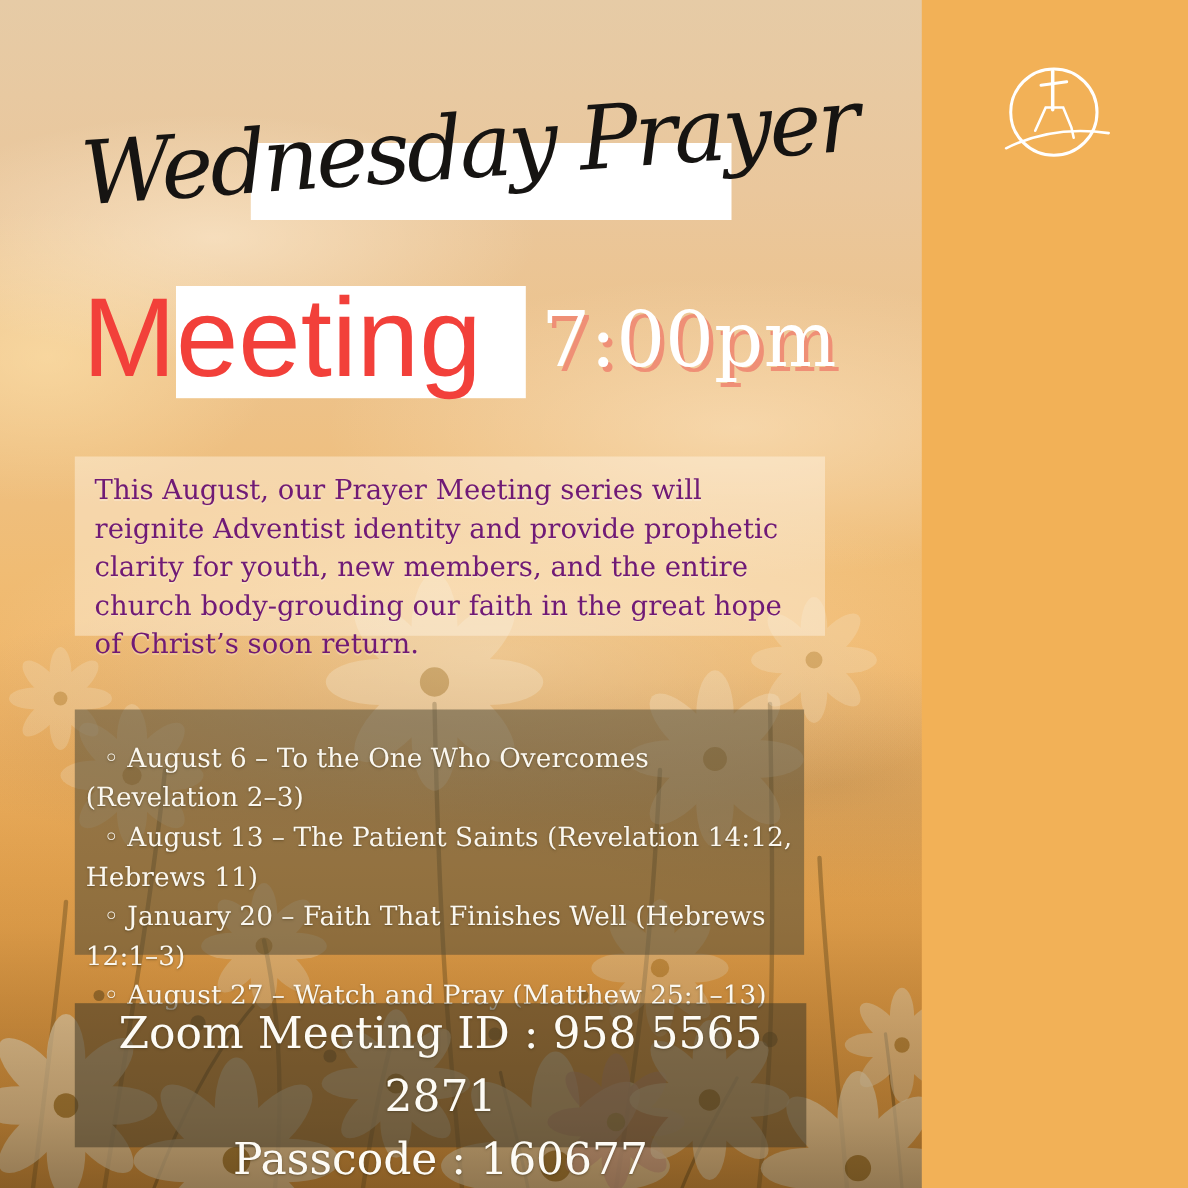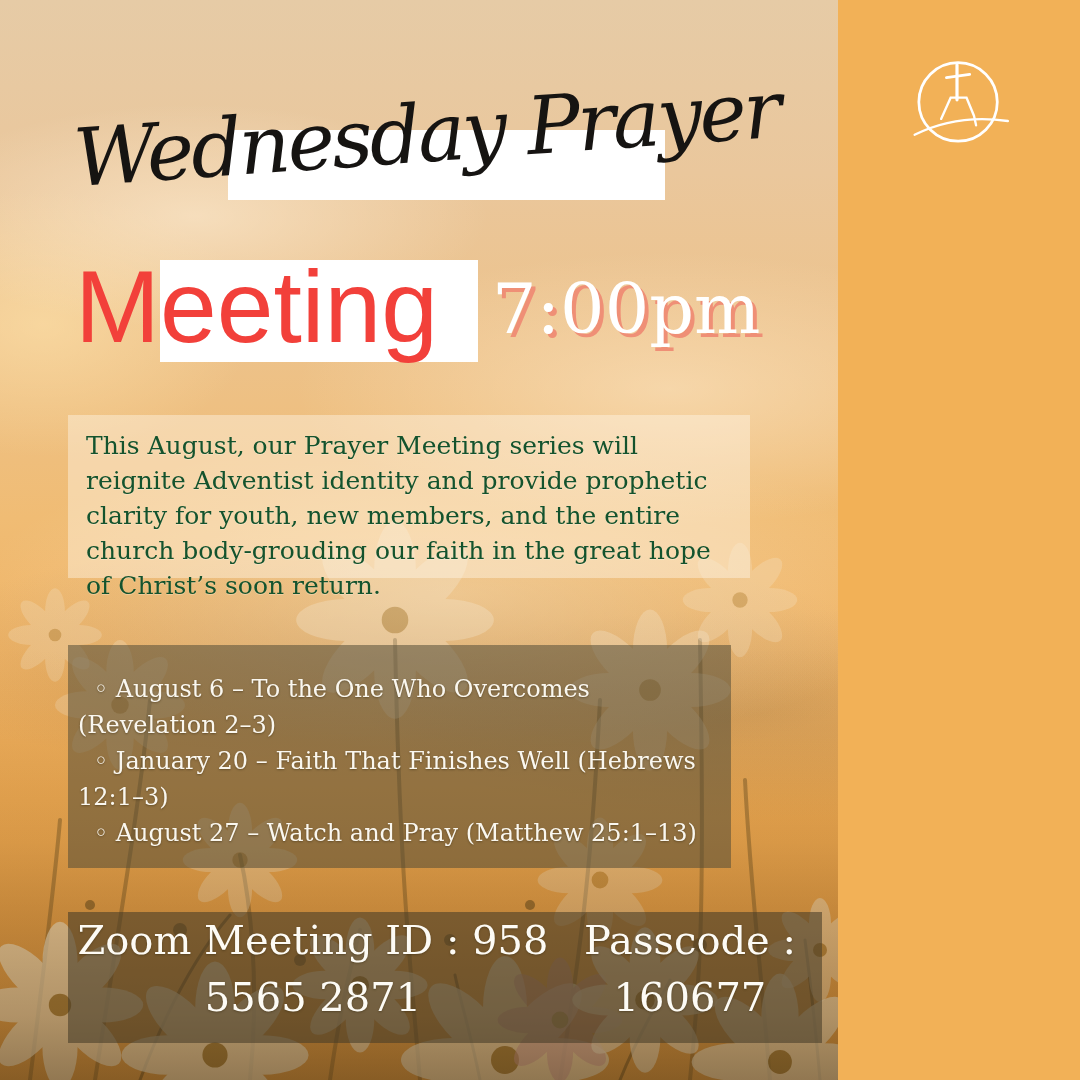--- a/index.html
+++ b/index.html
@@ -62,35 +62,35 @@
     font-family:"DejaVu Serif",serif;font-size:70px;line-height:82px;
     color:#ffffff;text-shadow:4px 4px 0 var(--time-shadow);white-space:nowrap;
   }
   
   .intro-panel{
     position:absolute;left:68px;top:415px;width:682px;height:163px;z-index:12;
     background:rgba(255,247,235,.42);box-sizing:border-box;padding:13px 18px;
   }
   .intro-panel p{
     margin:0;font-family:"DejaVu Serif",serif;font-size:25px;line-height:35px;
-    color:#14532d;text-shadow:0 1px 0 rgba(255,255,255,.25);
+    color:#701a75;text-shadow:0 1px 0 rgba(255,255,255,.25);
   }
   
   .schedule-panel{
     position:absolute;left:68px;top:645px;width:663px;height:223px;z-index:12;
     background:rgba(84,76,54,.55);box-sizing:border-box;padding:26px 10px 0 10px;
   }
   .schedule-item{
     font-family:"DejaVu Serif",serif;font-size:24px;line-height:36px;
     color:#faf7ef;text-indent:16px;text-shadow:0 1px 2px rgba(60,45,20,.5);
   }
   
   .zoom-panel{
-    position:absolute;left:68px;top:912px;width:754px;height:131px;z-index:12;
-    background:rgba(70,60,40,.58);display:flex;
+    position:absolute;left:68px;top:912px;width:665px;height:131px;z-index:12;
+    background:rgba(70,60,40,.58);display:flex;flex-direction:column;
     justify-content:space-between;text-align:center;
   }
   .zoom-line{
     font-family:"DejaVu Serif",serif;font-size:40px;line-height:57px;
     color:#fdfbf5;text-shadow:0 1px 2px rgba(60,45,20,.5);
   }
 </style>
 </head>
 <body>
 
@@ -167,20 +167,21 @@
   <span class="hl hl-meeting"></span>
   <div class="meeting-word">Meeting</div>
   <div class="time">7:00pm</div>
 
   <section class="intro-panel">
     <p>This August, our Prayer Meeting series will reignite Adventist identity and provide prophetic clarity for youth, new members, and the entire church body-grouding our faith in the great hope of Christ’s soon return.</p>
   </section>
 
   <section class="schedule-panel">
     <div class="schedule-item">◦ August 6 – To the One Who Overcomes (Revelation 2–3)</div>
+    <div class="schedule-item">◦ August 13 – The Patient Saints (Revelation 14:12, Hebrews 11)</div>
     <div class="schedule-item">◦ January 20 – Faith That Finishes Well (Hebrews 12:1–3)</div>
     <div class="schedule-item">◦ August 27 – Watch and Pray (Matthew 25:1–13)</div>
   </section>
 
   <section class="zoom-panel">
     <div class="zoom-line">Zoom Meeting ID : 958 5565 2871</div>
     <div class="zoom-line">Passcode : 160677</div>
   </section>
 
   <div class="sidebar">

